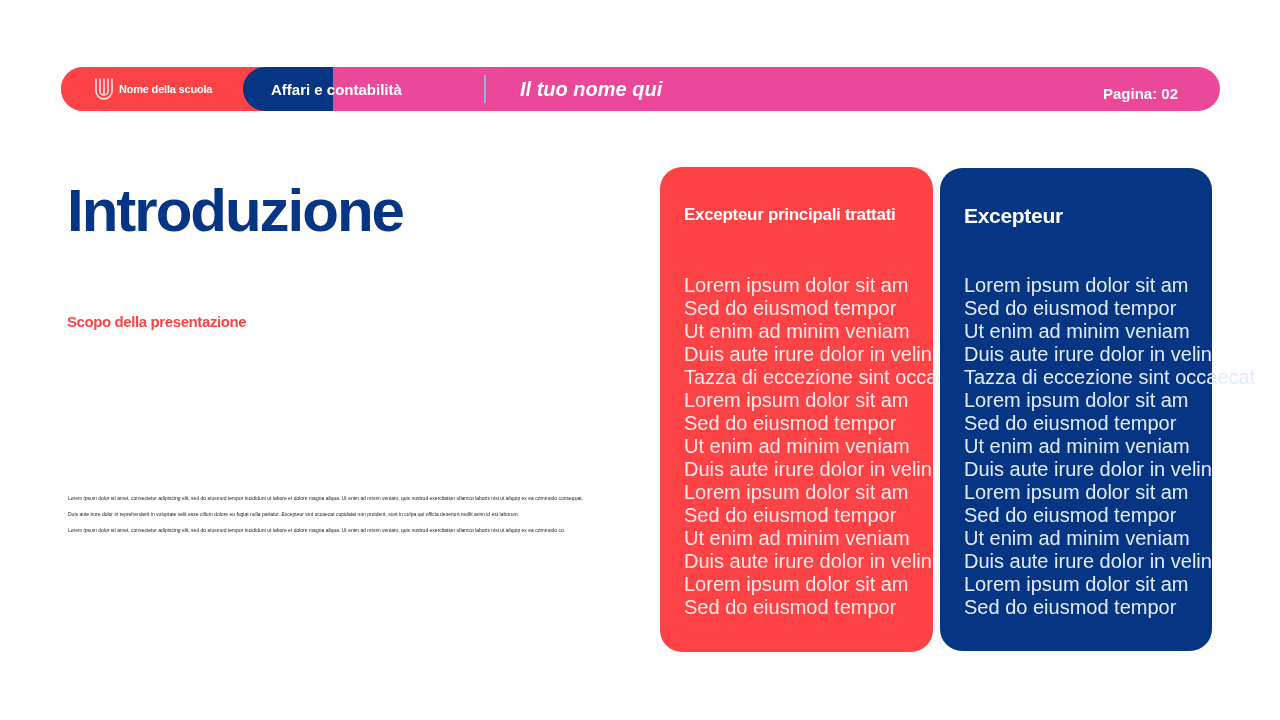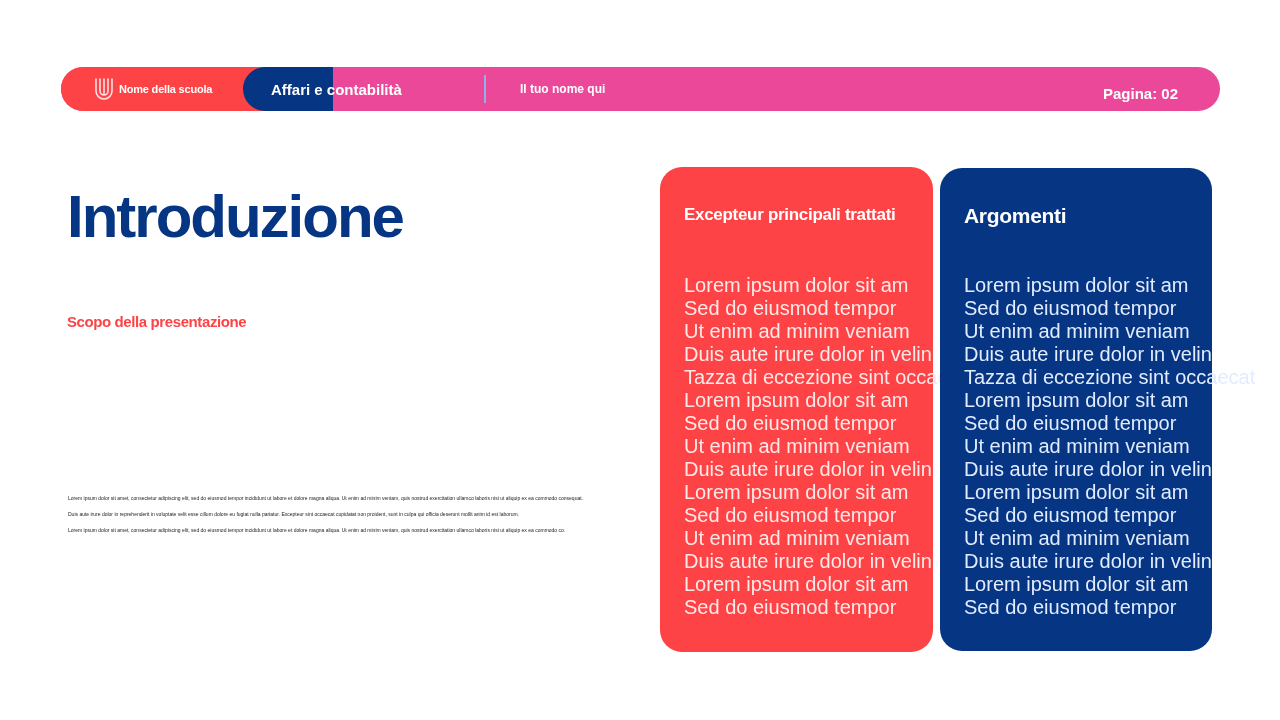--- a/index.html
+++ b/index.html
@@ -39,32 +39,31 @@
       display: flex; align-items: center;
       color: #fff; font-weight: bold; font-size: 15px;
     }
     .header-divider {
       position: absolute; left: 423px; top: 8px;
       width: 2px; height: 28px; background: #8fb2ee;
     }
     .header-name {
       position: absolute; left: 459px; top: 0; height: 44px;
       display: flex; align-items: center;
-      color: #fff; font-weight: bold; font-size: 12px;
+      color: #fff; font-weight: bold; font-size: 20px; font-style: italic;
     }
     .header-page {
       position: absolute; right: 42px; top: 0; height: 52px;
       display: flex; align-items: center;
       color: #fff; font-weight: bold; font-size: 15px;
     }
     .title {
       position: absolute; left: 67px; top: 176px;
       color: #063583; font-weight: bold; font-size: 60px;
       letter-spacing: -2px;
-      margin-top: 6px;
     }
     .subtitle {
       position: absolute; left: 67px; top: 313px;
       color: #fd4345; font-weight: bold; font-size: 15px;
       letter-spacing: -0.4px;
     }
     .body-text {
       position: absolute; left: 68px; top: 490px; width: 560px;
     }
     .body-text p {
@@ -132,21 +131,21 @@
     <li>Lorem ipsum dolor sit am</li>
     <li>Sed do eiusmod tempor</li>
     <li>Ut enim ad minim veniam</li>
     <li>Duis aute irure dolor in velin</li>
     <li>Lorem ipsum dolor sit am</li>
     <li>Sed do eiusmod tempor</li>
   </ul>
 </div>
 
 <div class="card card-blue">
-  <div class="card-title">Argomenti</div>
+  <div class="card-title">Excepteur</div>
   <ul class="card-list">
     <li>Lorem ipsum dolor sit am</li>
     <li>Sed do eiusmod tempor</li>
     <li>Ut enim ad minim veniam</li>
     <li>Duis aute irure dolor in velin</li>
     <li>Tazza di eccezione sint occaecat</li>
     <li>Lorem ipsum dolor sit am</li>
     <li>Sed do eiusmod tempor</li>
     <li>Ut enim ad minim veniam</li>
     <li>Duis aute irure dolor in velin</li>

